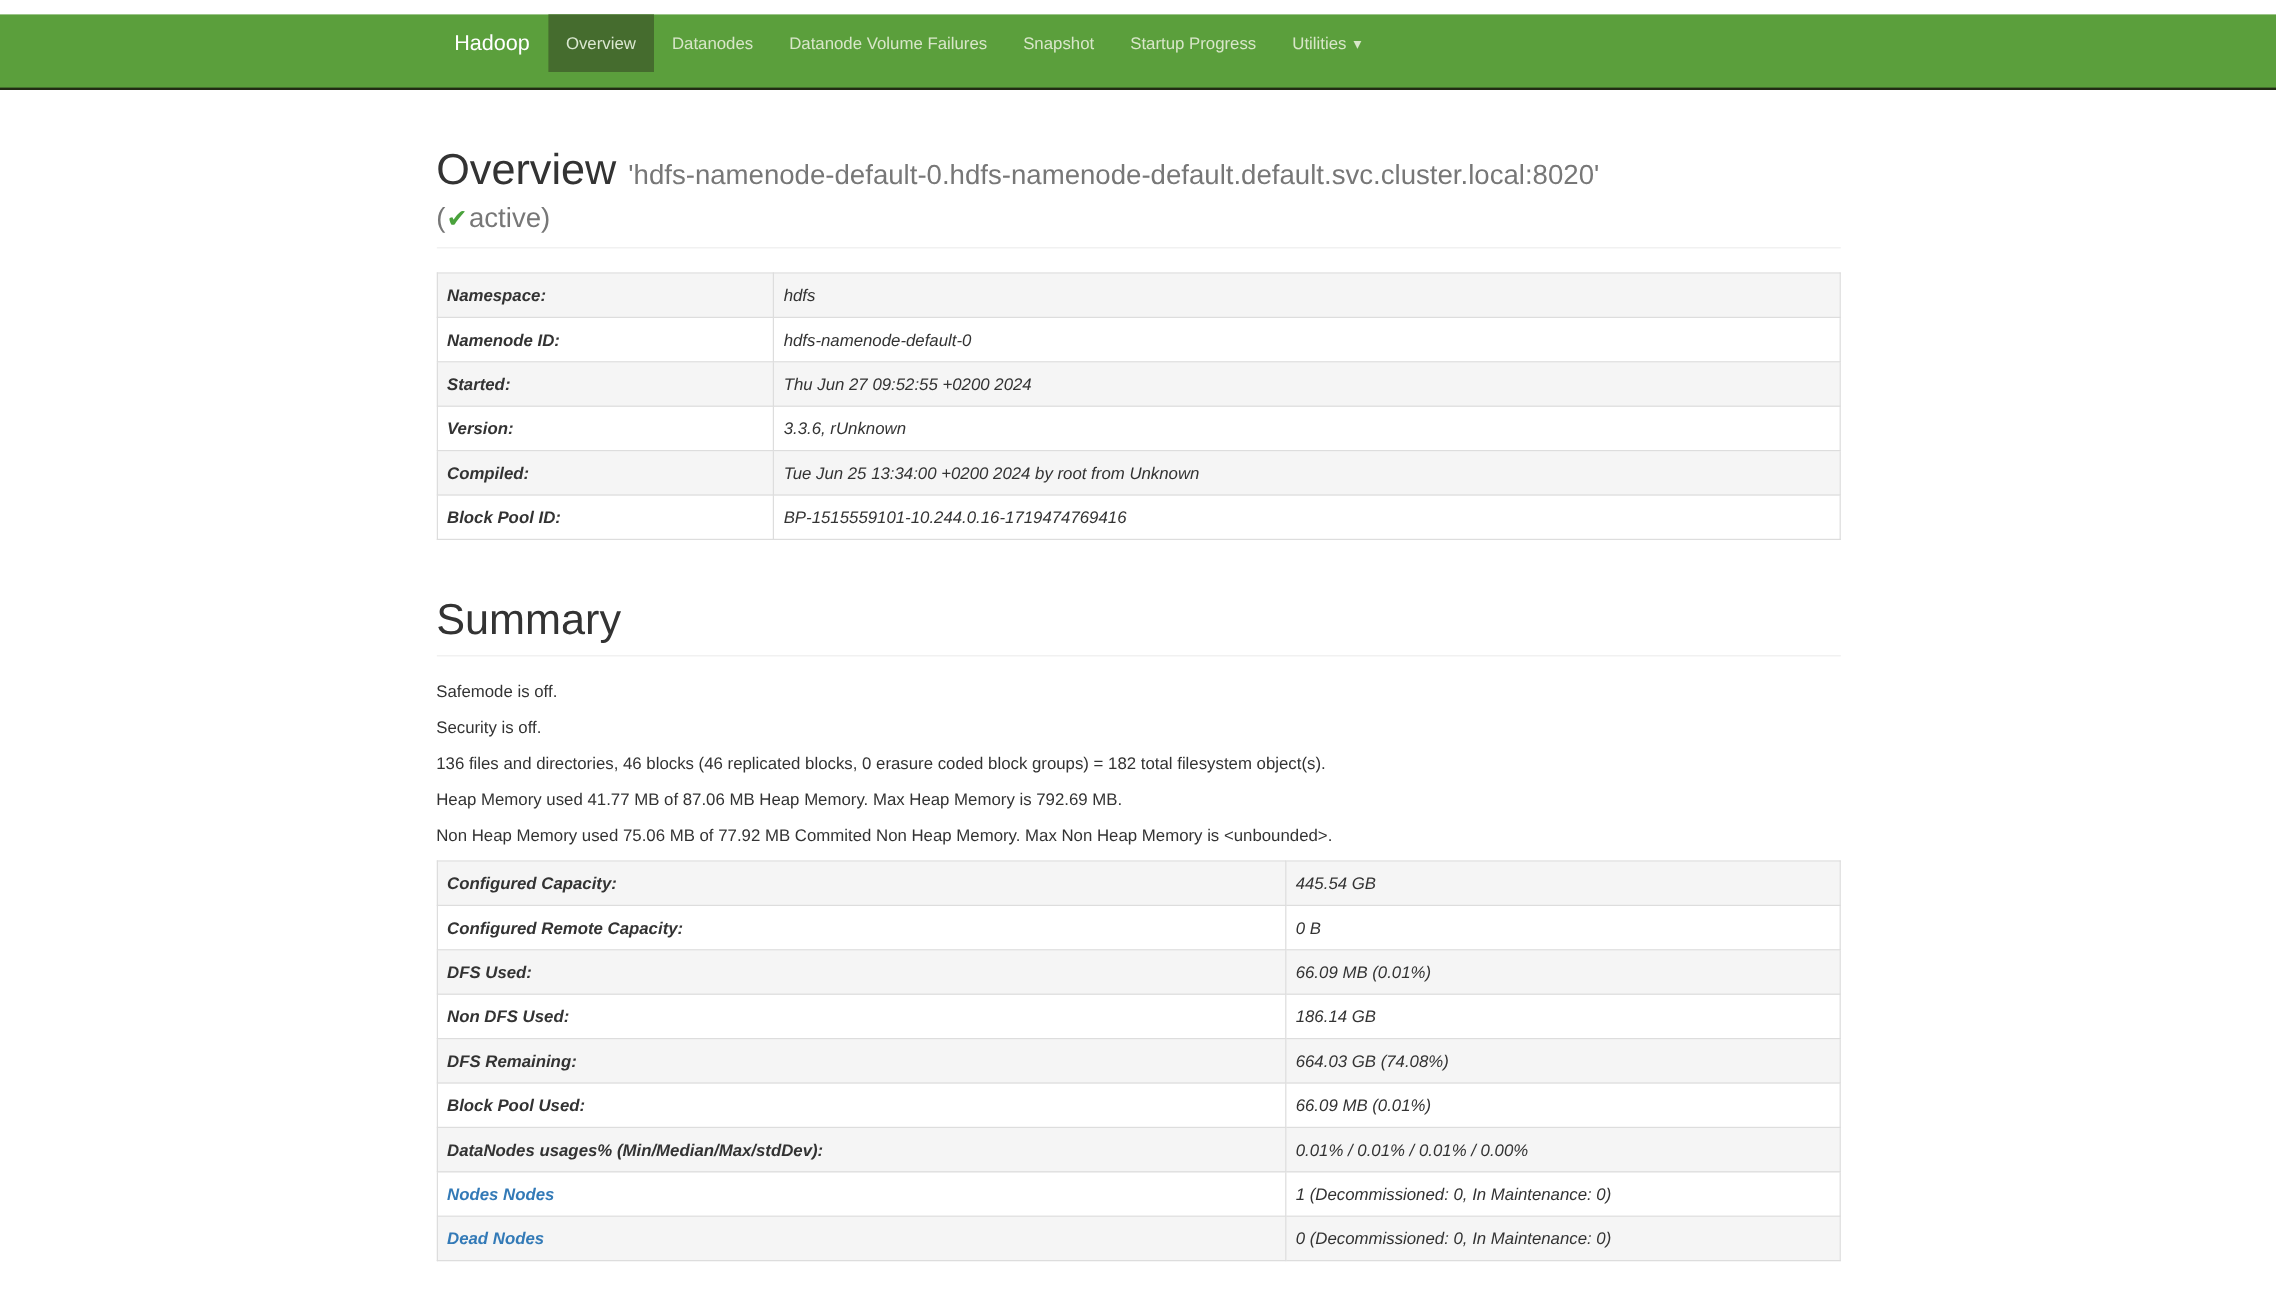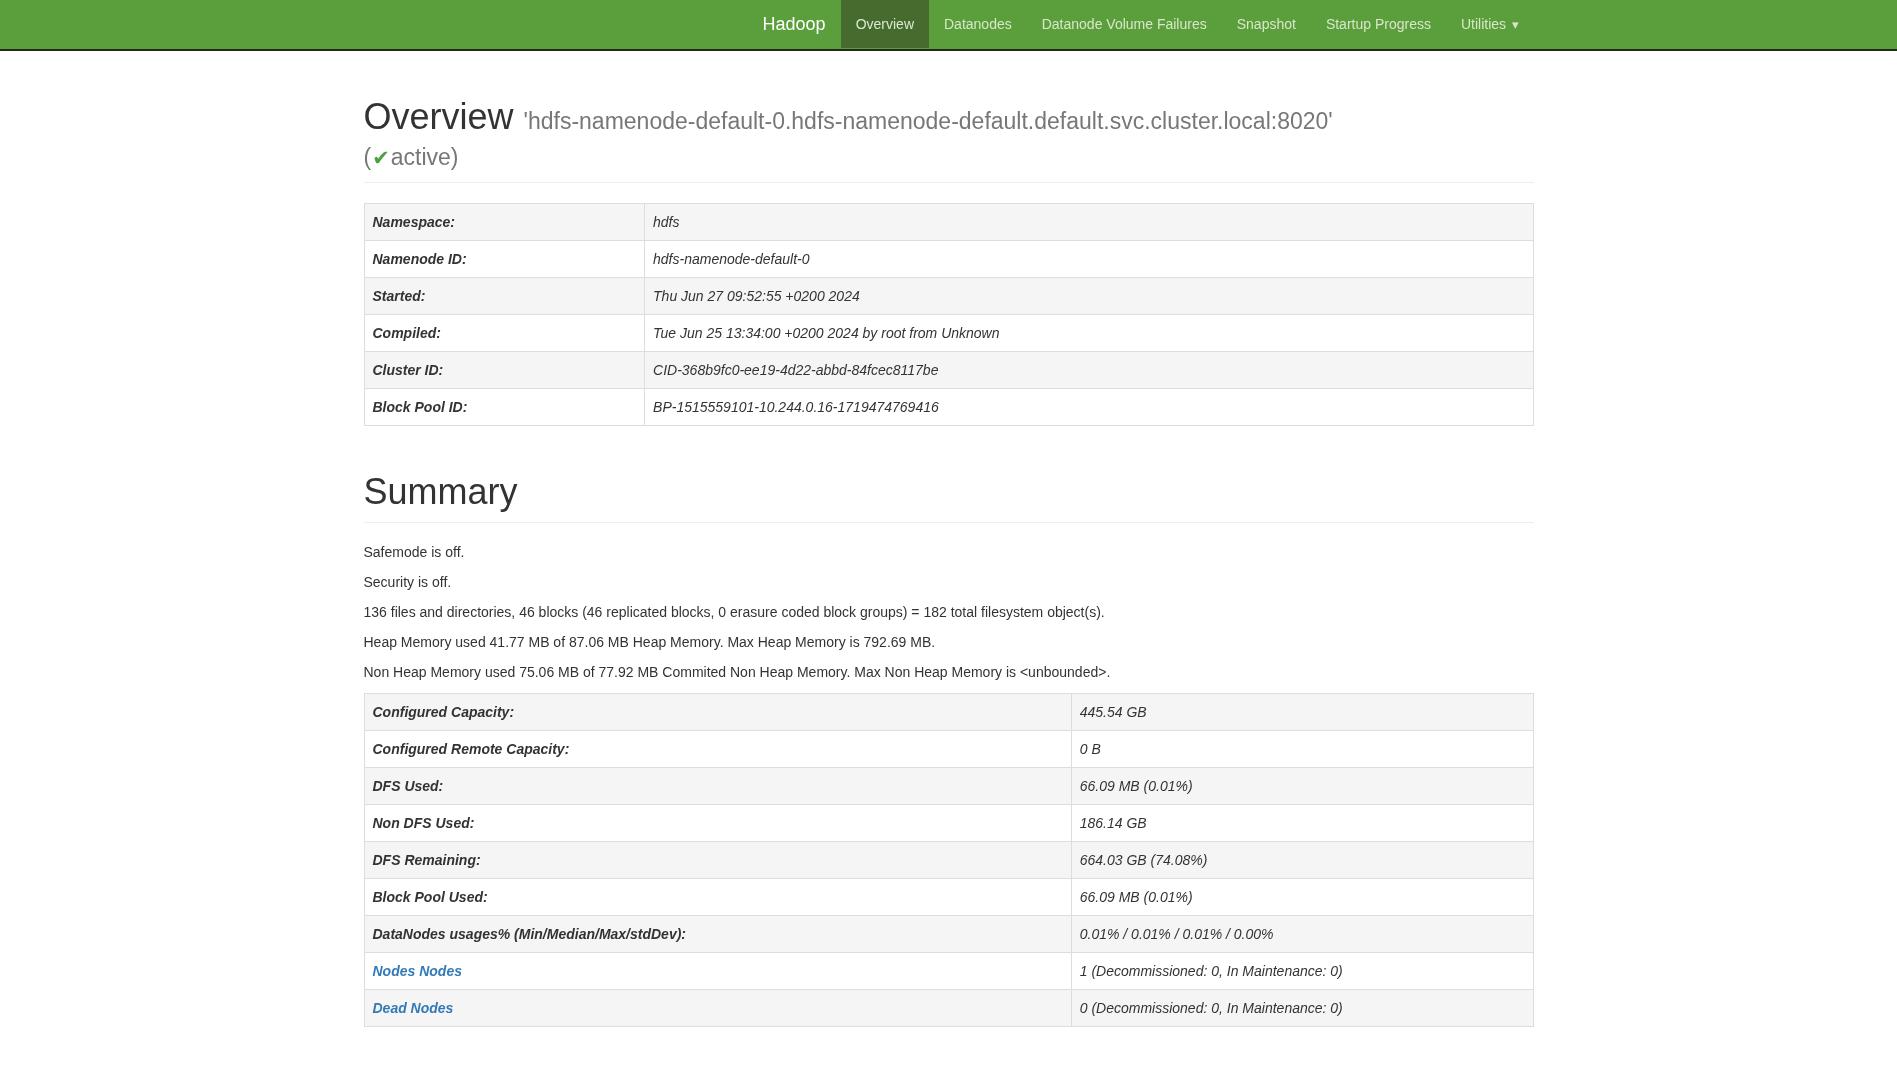--- a/index.html
+++ b/index.html
@@ -2,21 +2,21 @@
 <html><head>
 <meta charset="utf-8">
 <style>
   html,body{margin:0;padding:0;}
   body{
     width:1897px;height:1077px;overflow:hidden;background:#fff;color:#333;
     font-family:"Liberation Sans","DejaVu Sans",sans-serif;font-size:14px;line-height:1.42857;
   }
   
   .navbar{background:#5b9f3c;border-bottom:2px solid #222c14;}
-  .nav-container{width:1170px;margin:0 auto;padding:0 15px;display:flex;align-items:stretch;justify-content:flex-end;}
+  .nav-container{width:1170px;margin:12px auto;padding:0 15px;display:flex;align-items:stretch;}
   .brand{font-size:18px;color:#ffffff;padding:0 15px;line-height:48px;text-decoration:none;white-space:nowrap;}
   ul.navmenu{margin:0;padding:0;list-style:none;display:flex;}
   ul.navmenu li{display:block;}
   ul.navmenu a{display:block;padding:14px 15px;line-height:20px;font-size:14px;color:#d8e6c9;text-decoration:none;white-space:nowrap;}
   ul.navmenu li.active a{background:#456c2e;color:#dbe8d1;}
   .caret{display:inline-block;font-size:13px;margin-left:2px;}
   
   .container{width:1170px;margin:0 auto;padding:0 15px;}
   .page-header{padding-bottom:10px;margin:46px 0 20px;border-bottom:1px solid #eee;}
   h1{margin:0;font-size:36px;font-weight:400;color:#333;line-height:1.1;}
@@ -79,26 +79,26 @@
         </tr>
       <tr>
           <th>Namenode ID:</th>
           <td>hdfs-namenode-default-0</td>
         </tr>
       <tr>
           <th>Started:</th>
           <td>Thu Jun 27 09:52:55 +0200 2024</td>
         </tr>
       <tr>
+          <th>Version:</th>
+          <td>3.3.6, rUnknown</td>
+        </tr>
+      <tr>
           <th>Compiled:</th>
           <td>Tue Jun 25 13:34:00 +0200 2024 by root from Unknown</td>
-        </tr>
-      <tr>
-          <th>Cluster ID:</th>
-          <td>CID-368b9fc0-ee19-4d22-abbd-84fcec8117be</td>
         </tr>
       <tr>
           <th>Block Pool ID:</th>
           <td>BP-1515559101-10.244.0.16-1719474769416</td>
         </tr>
     </tbody>
   </table>
 
   <div class="page-header">
     <h1>Summary</h1>

